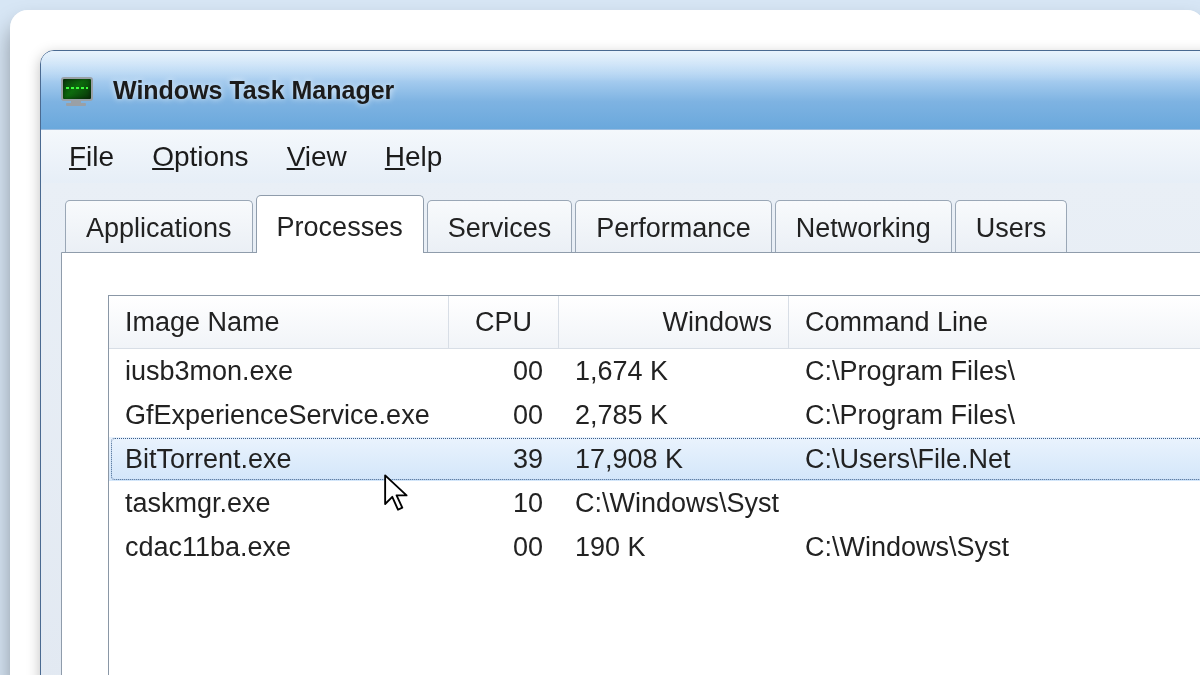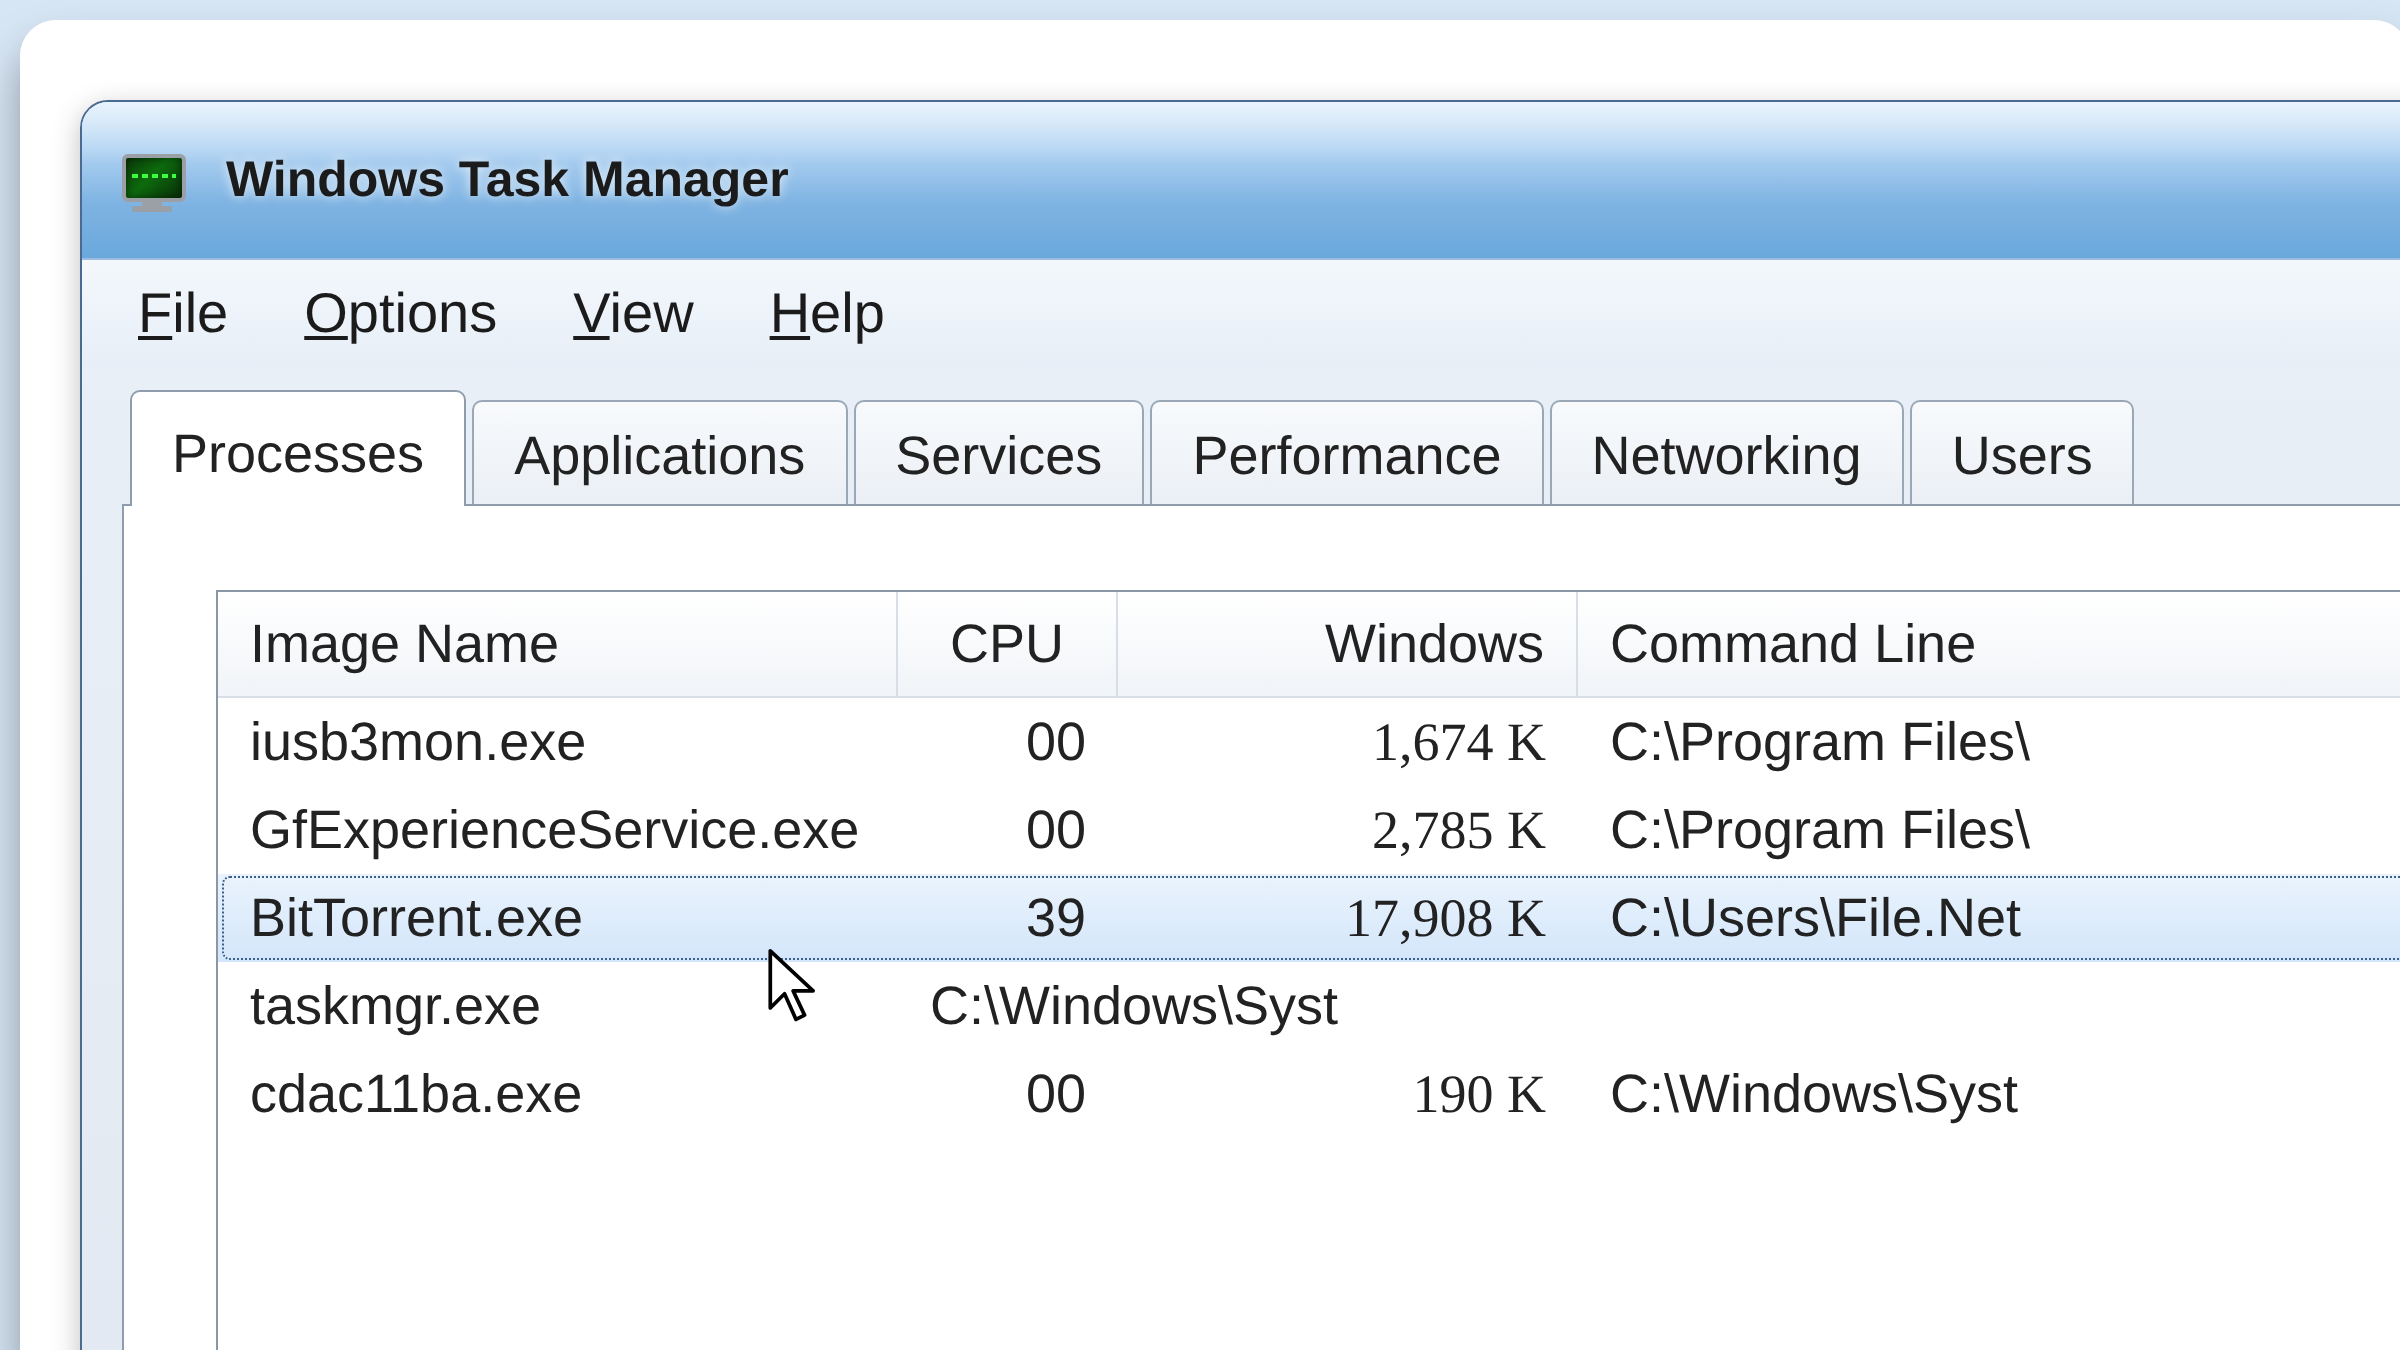--- a/index.html
+++ b/index.html
@@ -206,21 +206,21 @@
     position: relative;
   }
   .lv-body .row .cell {
     padding: 0 16px;
     box-sizing: border-box;
     white-space: nowrap;
     overflow: hidden;
   }
   .cell-name { width: 340px; text-align:left; }
   .cell-cpu  { width: 110px; text-align:right; padding-right:26px; }
-  .cell-mem  { width: 230px; text-align:right; padding-right:22px;font-family:Liberation Serif, serif; }
+  .cell-mem  { width: 230px; text-align:left; padding-right:22px; }
   .cell-cmd  { flex: 1; text-align:left; }
 
   .row.selected {
     background: linear-gradient(to bottom, #eaf3fd, #d3e6fa);
   }
   .row.selected::before {
     content:'';
     position:absolute; left:2px; right:2px; top:1px; bottom:1px;
     border: 1px dotted #3a5f8c;
     border-radius: 4px;
@@ -255,22 +255,22 @@
 
     <div class="menubar">
       <div class="menu-item"><span class="ul">F</span><span>ile</span></div>
       <div class="menu-item"><span class="ul">O</span><span>ptions</span></div>
       <div class="menu-item"><span class="ul">V</span><span>iew</span></div>
       <div class="menu-item"><span class="ul">H</span><span>elp</span></div>
     </div>
 
     <div class="client">
       <div class="tabstrip">
+        <div class="tab">Applications</div>
         <div class="tab active">Processes</div>
-        <div class="tab">Applications</div>
         <div class="tab">Services</div>
         <div class="tab">Performance</div>
         <div class="tab">Networking</div>
         <div class="tab">Users</div>
       </div>
 
       <div class="tabpanel">
         <div class="listview">
           <div class="lv-header">
             <div class="col col-name">Image Name</div>
@@ -292,20 +292,21 @@
                 <div class="cell cell-cmd">C:\Program Files\</div>
               </div>
               <div class="row selected">
                 <div class="cell cell-name">BitTorrent.exe</div>
                 <div class="cell cell-cpu">39</div>
                 <div class="cell cell-mem">17,908 K</div>
                 <div class="cell cell-cmd">C:\Users\File.Net</div>
               </div>
               <div class="row">
                 <div class="cell cell-name">taskmgr.exe</div>
+                <div class="cell cell-cpu">10</div>
                 <div class="cell cell-cmd">C:\Windows\Syst</div>
               </div>
               <div class="row">
                 <div class="cell cell-name">cdac11ba.exe</div>
                 <div class="cell cell-cpu">00</div>
                 <div class="cell cell-mem">190 K</div>
                 <div class="cell cell-cmd">C:\Windows\Syst</div>
               </div>
             </div>
         </div>

